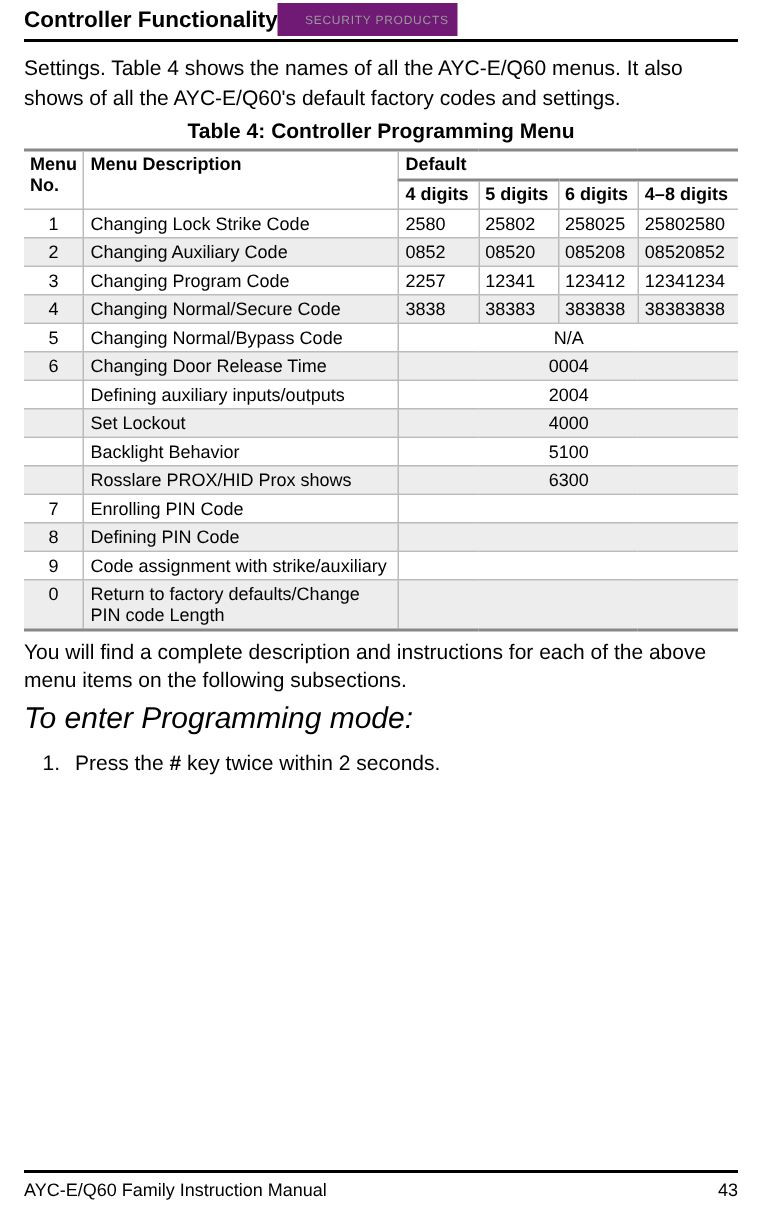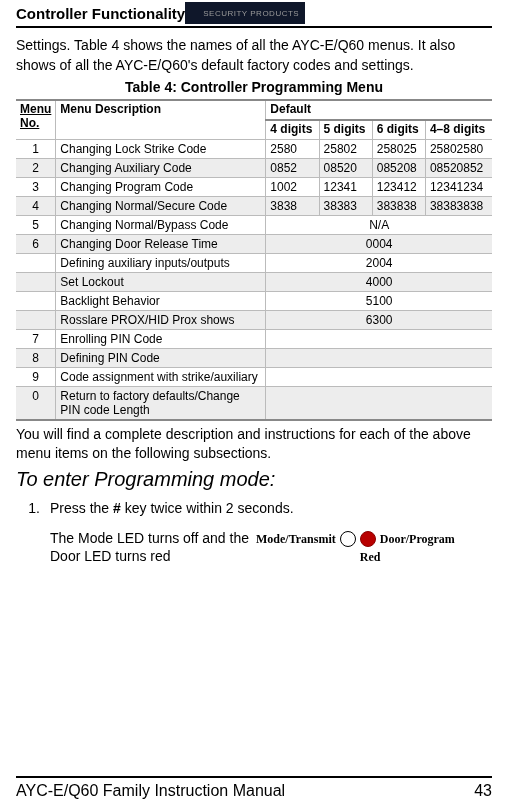--- a/index.html
+++ b/index.html
@@ -1,32 +1,32 @@
 <!DOCTYPE html>
 <html><head>
   <meta charset="utf-8">
   <style>
     * { box-sizing: border-box; margin: 0; padding: 0; }
     html, body { width: 508px; height: 812px; font-family: "Segoe UI", Arial, sans-serif; color: #000; background: #fff; }
     .page { width: 508px; height: 812px; position: relative; padding: 0 16px; }
     .header-row { display: flex; align-items: center; justify-content: flex-start; padding-top: 2px; }
     .chapter-title { font-size: 15px; font-weight: 700; }
-    .logo { width: 120px; height: 22px; background: #0f172a; display: flex; align-items: center; justify-content: flex-end; padding-right: 6px; }
+    .logo { width: 120px; height: 22px; background: #701a75; display: flex; align-items: center; justify-content: flex-end; padding-right: 6px; }
     .logo-text { font-size: 8px; letter-spacing: 0.5px; color: #999; font-weight: 400; }
     .hr-strong { border: none; border-top: 2px solid #000; margin: 2px 0 8px; }
     .intro { font-size: 14px; line-height: 1.4; margin-bottom: 4px; }
     .table-caption { text-align: center; font-size: 14px; font-weight: 700; margin: 4px 0 4px; }
     table.menu { width: 100%; border-collapse: collapse; font-size: 12px; }
     table.menu thead th, table.menu tbody td { border: 1px solid #bbb; padding: 2px 4px; vertical-align: top; }
     table.menu thead th { border-top: 2px solid #888; }
     tbody tr.last td { border-bottom: 2px solid #888; }
     table.menu thead th:first-child, table.menu tbody td:first-child { border-left: none; }
     table.menu thead th:last-child, table.menu tbody td:last-child { border-right: none; }
     table.menu thead th { font-weight: 700; text-align: left; background: #fff; line-height: 1.15; }
-    .th-menu-no { width: 38px; text-decoration: underline; }
+    .th-menu-no { width: 38px; }
     .th-desc { width: 210px; }
     table.menu tbody td.num { text-align: center; }
     table.menu tbody td.shade { background: #ededed; }
     table.menu tbody td.vals { text-align: left; font-size: 12px; }
     table.menu tbody td.center { text-align: center; }
     .followup { font-size: 14px; line-height: 1.4; margin-top: 4px; }
     .subhead { font-size: 17px; font-weight: 700; margin-top: 8px; }
     .subhead-num { display: inline-block; width: 56px; }
     .em-head { font-size: 20px; font-weight: 400; font-style: italic; margin-top: 4px; }
     .step-row { display: flex; margin-top: 8px; font-size: 14px; line-height: 1.4; }
@@ -35,21 +35,21 @@
     .bold-key { font-weight: 700; }
     .mode-row { display: flex; margin-top: 10px; font-size: 14px; line-height: 1.35; align-items: flex-start; }
     .mode-text { flex: 0 0 240px; padding-left: 34px; }
     .mode-leds { flex: 1; display: flex; align-items: flex-start; gap: 4px; font-family: "Times New Roman", serif; font-size: 12px; font-weight: 700; padding-top: 2px; }
     .led-circle { width: 16px; height: 16px; border-radius: 50%; display: inline-block; vertical-align: middle; }
     .led-outline { border: 1.5px solid #000; background: #fff; }
     .led-red { background: #b80000; border: 1px solid #8a0000; }
     .led-group { display: flex; flex-direction: column; gap: 2px; }
     .led-line1 { display: flex; align-items: center; gap: 4px; }
     .led-red-label { font-family: "Times New Roman", serif; font-size: 12px; font-weight: 700; padding-left: 0; }
-    .footer { position: absolute; bottom: 12px; left: 16px; right: 16px; display: flex; justify-content: space-between; font-size: 16px; border-top: 2px solid #000; padding-top: 4px; }
+    .footer { position: absolute; bottom: 12px; left: 16px; right: 16px; display: flex; justify-content: space-between; font-size: 12px; border-top: 2px solid #000; padding-top: 4px; }
   </style>
 </head>
 <body>
 
 <div class="page">
   <div class="header-row">
     <div class="chapter-title">Controller Functionality</div>
     <div class="logo">
         <span class="logo-text">SECURITY PRODUCTS</span>
       </div>
@@ -86,21 +86,21 @@
           <td class="num shade">2</td>
           <td class="shade">Changing Auxiliary Code</td>
           <td class="vals shade">0852</td>
           <td class="vals shade">08520</td>
           <td class="vals shade">085208</td>
           <td class="vals shade">08520852</td>
         </tr>
         <tr>
           <td class="num ">3</td>
           <td class="">Changing Program Code</td>
-          <td class="vals ">1002</td>
+          <td class="vals ">2257</td>
           <td class="vals ">12341</td>
           <td class="vals ">123412</td>
           <td class="vals ">12341234</td>
         </tr>
         <tr>
           <td class="num shade">4</td>
           <td class="shade">Changing Normal/Secure Code</td>
           <td class="vals shade">3838</td>
           <td class="vals shade">38383</td>
           <td class="vals shade">383838</td>
@@ -164,32 +164,18 @@
 
   <div class="em-head">To enter Programming mode:</div>
 
   <div class="step-row">
     <div class="step-num">1.</div>
     <div class="step-text">
       <span>Press the </span><span class="bold-key">#</span><span> key twice within 2 seconds.</span>
     </div>
   </div>
 
-  <div class="mode-row">
-    <div class="mode-text">The Mode LED turns off and the Door LED turns red</div>
-    <div class="mode-leds">
-      <span>Mode/Transmit</span>
-      <span class="led-circle led-outline"></span>
-      <div class="led-group">
-        <div class="led-line1">
-          <span class="led-circle led-red"></span>
-          <span>Door/Program</span>
-        </div>
-        <div class="led-red-label">Red</div>
-      </div>
-    </div>
-  </div>
 
   <div class="footer">
     <span>AYC-E/Q60 Family Instruction Manual</span>
     <span>43</span>
   </div>
 </div>
 
 </body></html>

